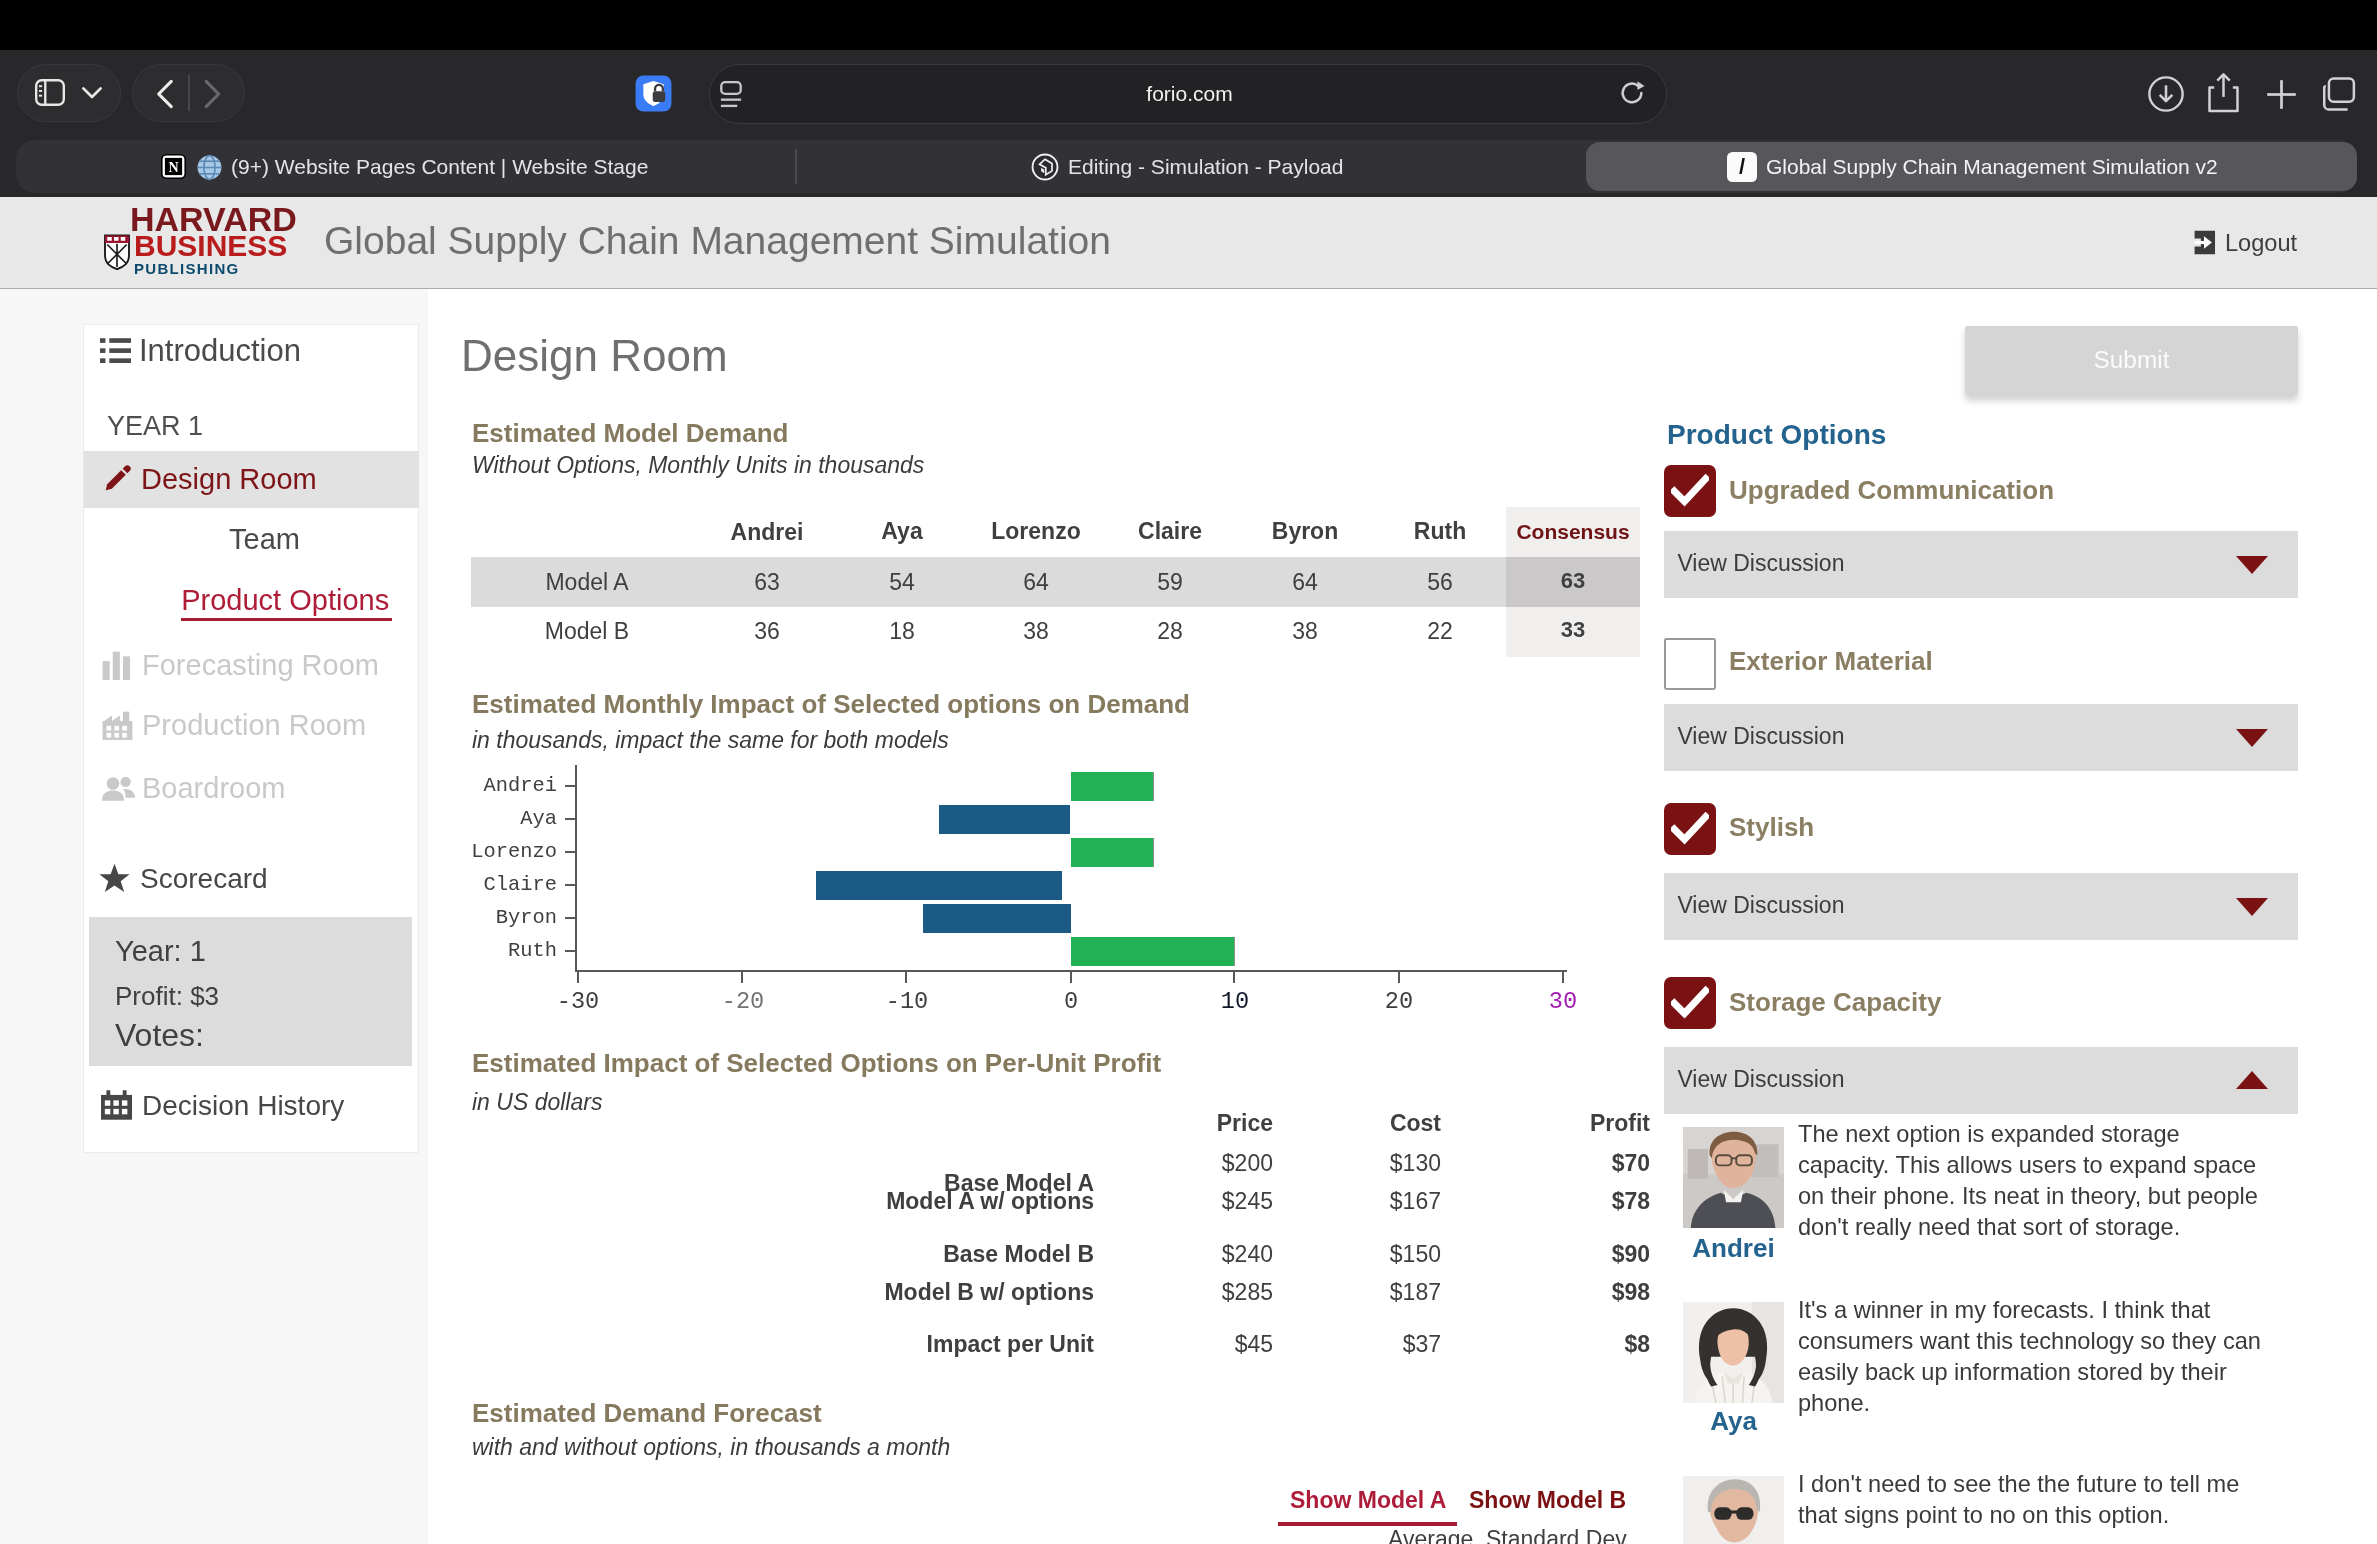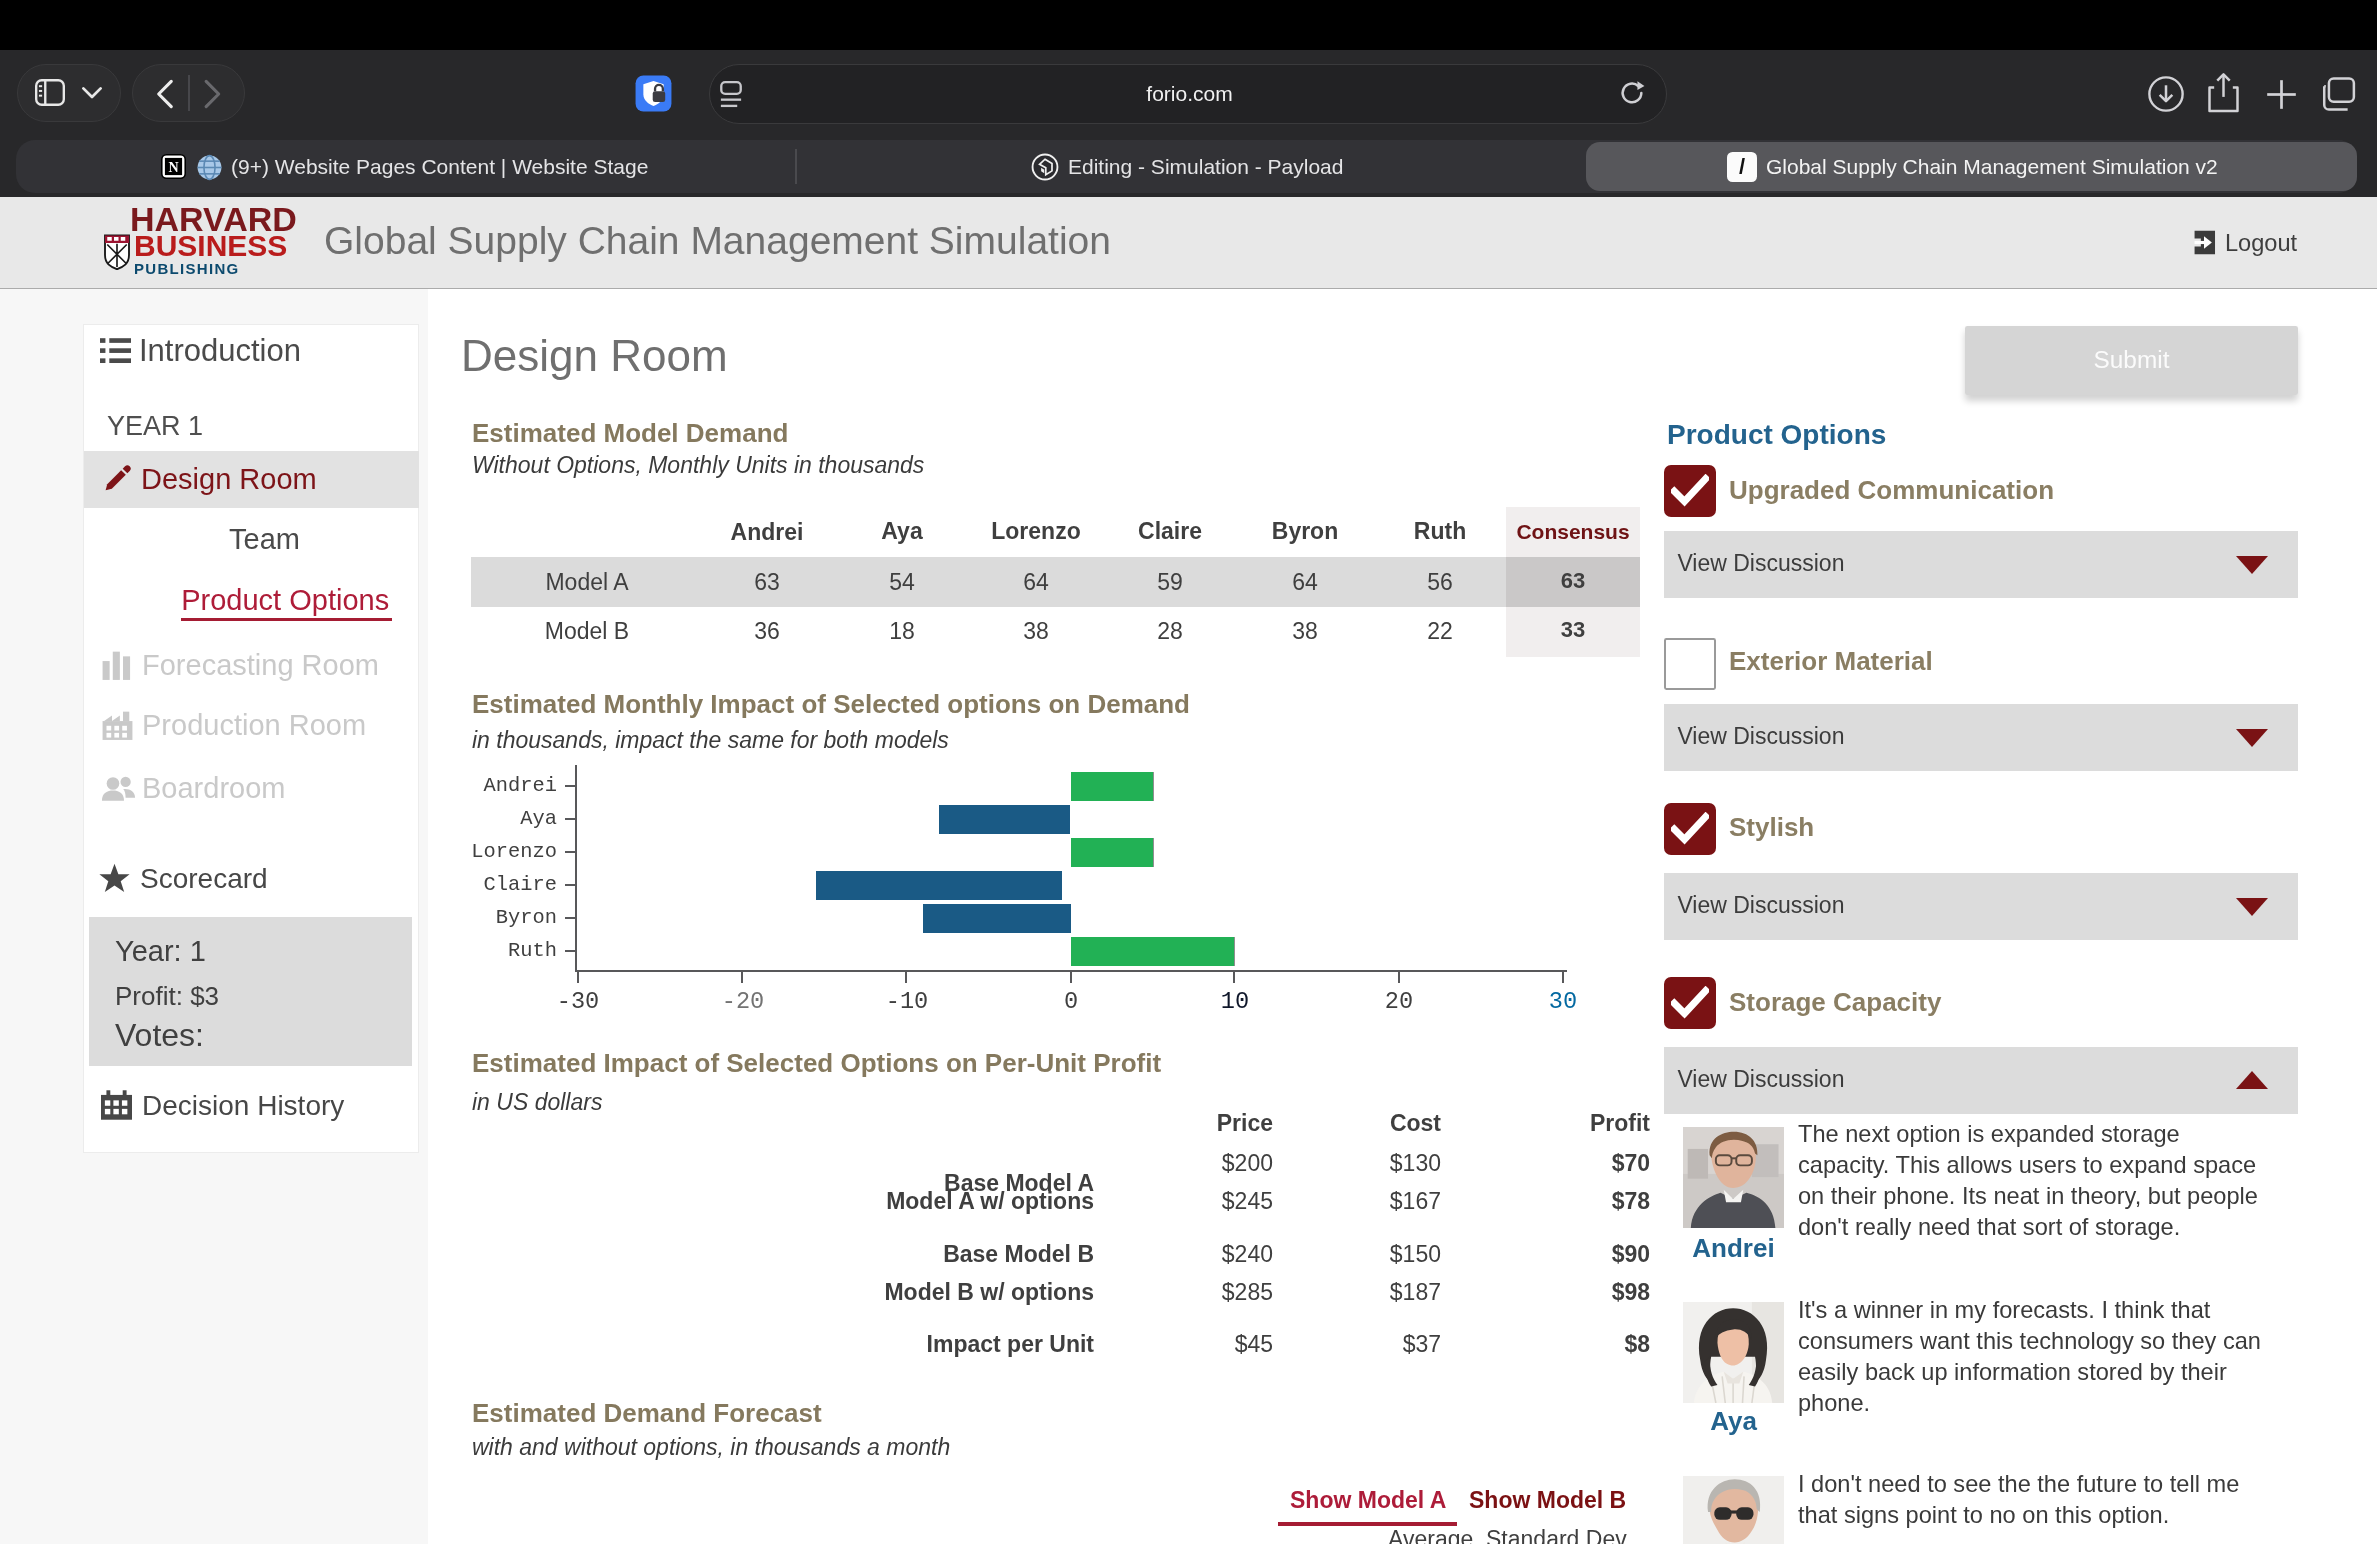--- a/index.html
+++ b/index.html
@@ -316,21 +316,21 @@
   <div class="abs" style="left:630px;top:217px;width:2.4px;height:11px;background:#58585a;"></div>
   <div class="abs" style="left:793px;top:217px;width:2.4px;height:11px;background:#58585a;"></div>
   <div class="abs" style="left:958px;top:217px;width:2.4px;height:11px;background:#58585a;"></div>
   <div class="abs" style="left:1122px;top:217px;width:2.4px;height:11px;background:#58585a;"></div>
   <div class="txt ctr mono" style="left:91px;top:232px;width:94px;font-size:23.6px;line-height:30px;color:#3f3f3f;">-30</div>
   <div class="txt ctr mono" style="left:256px;top:232px;width:94px;font-size:23.6px;line-height:30px;color:#737373;">-20</div>
   <div class="txt ctr mono" style="left:420px;top:232px;width:94px;font-size:23.6px;line-height:30px;color:#3f3f3f;">-10</div>
   <div class="txt ctr mono" style="left:584px;top:232px;width:94px;font-size:23.6px;line-height:30px;color:#3f3f3f;">0</div>
   <div class="txt ctr mono" style="left:748px;top:232px;width:94px;font-size:23.6px;line-height:30px;color:#0f172a;">10</div>
   <div class="txt ctr mono" style="left:912px;top:232px;width:94px;font-size:23.6px;line-height:30px;color:#3f3f3f;">20</div>
-  <div class="txt ctr mono" style="left:1076px;top:232px;width:94px;font-size:23.6px;line-height:30px;color:#0369a1;">30</div>
+  <div class="txt ctr mono" style="left:1076px;top:232px;width:94px;font-size:23.6px;line-height:30px;color:#a21caf;">30</div>
 </div>
 
 <div class="sect" style="left:472px;top:1048px;font-size:26px;line-height:31px;">Estimated Impact of Selected Options on Per-Unit Profit</div>
 <div class="ssub" style="left:472px;top:1088px;">in US dollars</div>
 
 <div class="abs" style="left:440px;top:1101px;width:1203px;height:259px;font-size:23px;color:#3f3f3f;">
   <div class="txt b rt" style="left:676px;top:9.4px;width:157px;">Price</div>
   <div class="txt b rt" style="left:844px;top:9.4px;width:157px;">Cost</div>
   <div class="txt b rt" style="left:1053px;top:9.4px;width:157px;">Profit</div>
 

